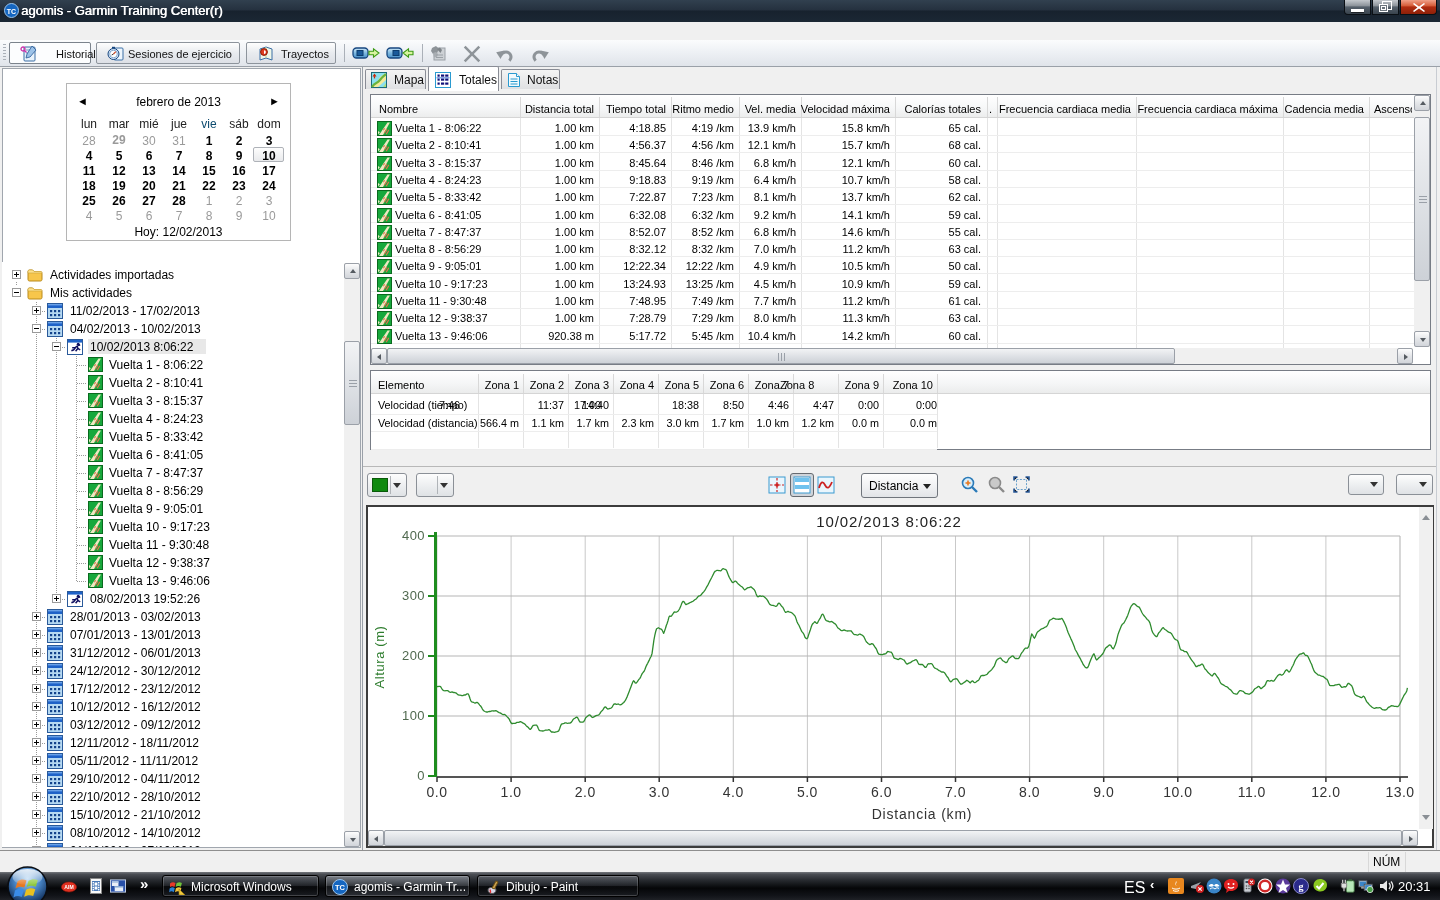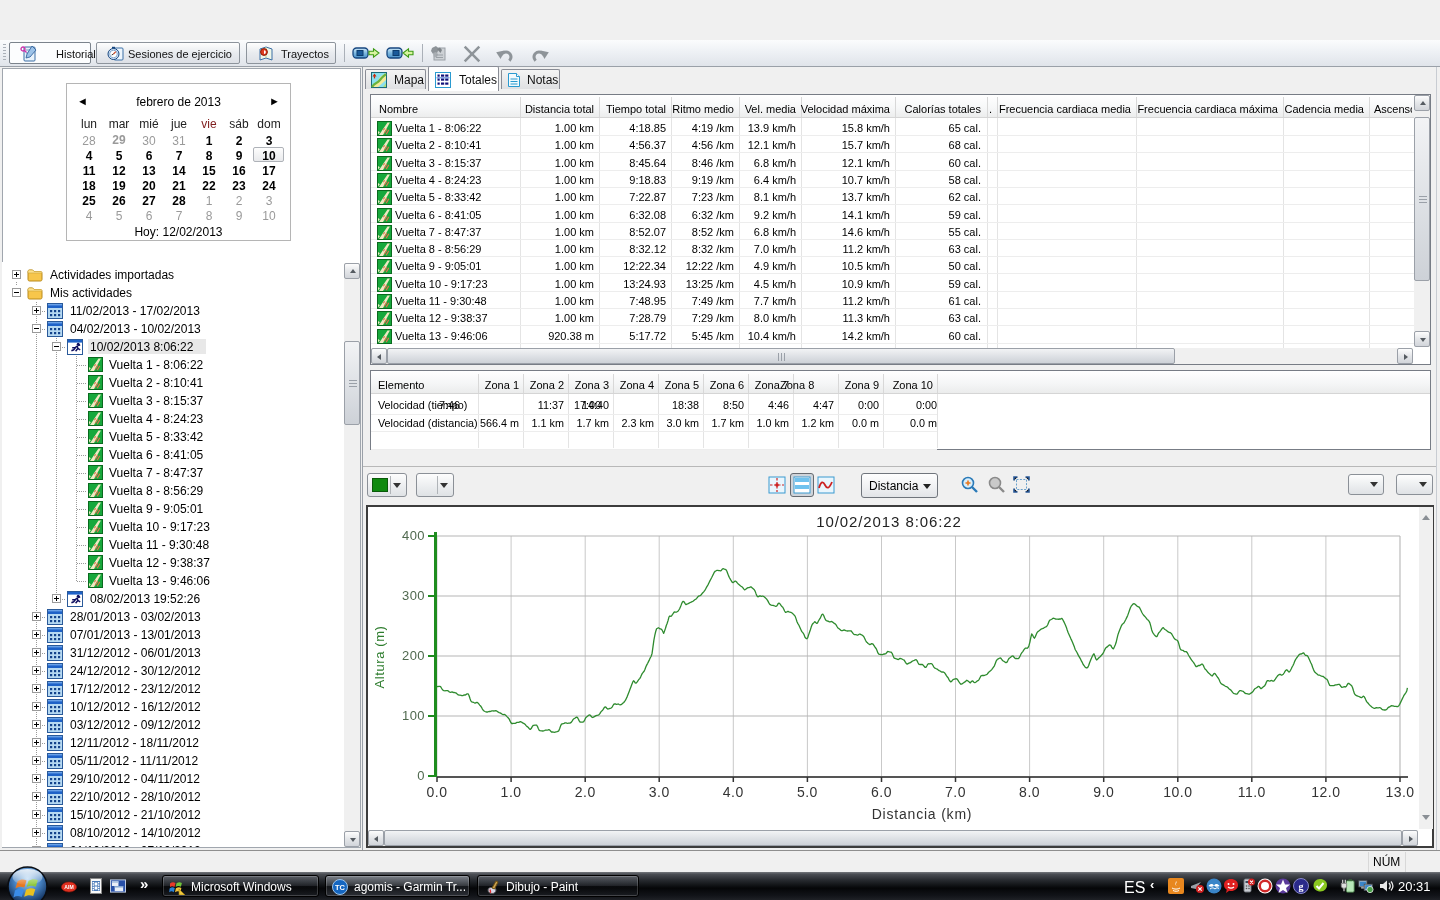--- a/index.html
+++ b/index.html
@@ -59,20 +59,42 @@
 .taskbtn{position:absolute;top:3px;height:22px;border:1px solid #000;border-radius:3px;
  background:linear-gradient(rgba(130,135,144,.42),rgba(70,74,82,.32) 48%,rgba(8,9,11,.5) 52%,rgba(38,41,46,.4));
  box-shadow:inset 0 0 0 1px rgba(255,255,255,.18);color:#fff;font-size:12px;}
 .taskbtn .lbl{position:absolute;top:4px;white-space:nowrap;overflow:hidden;color:#fff;}
 .trayico{position:absolute;top:6px;width:16px;height:16px;}
 svg{display:block;}
 .ico{position:absolute;}
 </style></head><body>
 <div id="app">
 
+<div id="titlebar">
+ <svg class="ico" style="left:4px;top:3px" width="15" height="15" viewBox="0 0 15 15">
+  <circle cx="7.5" cy="7.5" r="7" fill="#1566c0" stroke="#9cc4ea" stroke-width="1"></circle>
+  <text x="7.5" y="10.5" font-size="7" font-weight="bold" fill="#fff" text-anchor="middle" font-family="Liberation Sans">TC</text>
+      </svg>
+ <div class="ttext">agomis - Garmin Training Center(r)</div>
+ <div class="winbtn" style="left:1344px;width:27px;background:linear-gradient(#c3c8cd 0%,#8e959c 40%,#55606b 50%,#39434d 100%);border-radius:0 0 0 4px;">
+   <div style="position:absolute;left:6px;top:9px;width:13px;height:3px;background:#fff;box-shadow:0 1px 1px rgba(0,0,0,.6);"></div>
+      </div>
+ <div class="winbtn" style="left:1372px;width:27px;background:linear-gradient(#c3c8cd 0%,#8e959c 40%,#55606b 50%,#39434d 100%);">
+   <svg style="position:absolute;left:6px;top:1px" width="13" height="12" viewBox="0 0 13 12">
+    <rect x="3.5" y="0.5" width="9" height="8" fill="none" stroke="#fff"></rect>
+    <rect x="0.5" y="3.5" width="8" height="7" fill="#6a737c" stroke="#fff"></rect>
+    <rect x="2.5" y="5.5" width="4" height="3" fill="none" stroke="#fff"></rect>
+        </svg>
+      </div>
+ <div class="winbtn" style="left:1400px;width:37px;background:linear-gradient(#f0a088 0%,#d65f3c 40%,#b02c10 50%,#8d2008 100%);border-radius:0 0 4px 0;">
+   <svg style="position:absolute;left:11px;top:2px" width="14" height="11" viewBox="0 0 14 11">
+    <path d="M2 1 L7 4.5 L12 1 L13 2 L8.6 5.5 L13 9 L12 10 L7 6.5 L2 10 L1 9 L5.4 5.5 L1 2 Z" fill="#fff"></path>
+        </svg>
+      </div>
+</div>
 <div id="toolbar">
 <div style="position:absolute;left:3px;top:4px;width:3px;height:18px;background:repeating-linear-gradient(#aab0b8 0,#aab0b8 1px,transparent 1px,transparent 3px);"></div>
 <div class="tbtn on" style="left:9px;width:82px;">
  <svg class="ico" style="left:10px;top:2px" width="18" height="18" viewBox="0 0 18 18">
   <rect x="4" y="2" width="11" height="14" rx="1" fill="#e8f2fb" stroke="#3a6ea5"></rect>
   <path d="M6 5h7M6 8h7M6 11h5" stroke="#7a9cc6" stroke-width="1"></path>
   <path d="M12 1l4 4-6 7-4 1 1-4z" fill="#9cc2e8" stroke="#2a5a95" stroke-width=".8"></path>
   <circle cx="3" cy="4" r="2" fill="none" stroke="#cc33aa" stroke-width="1.3"></circle>
   <path d="M4.5 5.5l2 2" stroke="#cc33aa" stroke-width="1.3"></path>
         </svg>
@@ -138,21 +160,21 @@
 </div>
 <div class="panelborder" style="left:2px;top:68px;width:359px;height:780px;border-color:#a0a6ae;"></div>
 <div id="cal">
 <div class="hd" style="top:11px;">febrero de 2013</div>
 <div style="position:absolute;left:10px;top:11px;font-size:11px;">◄</div>
 <div style="position:absolute;right:10px;top:11px;font-size:11px;">►</div>
 <div class="cd" style="left:7px;top:33px;color:#222;">lun</div>
 <div class="cd" style="left:37px;top:33px;color:#222;">mar</div>
 <div class="cd" style="left:67px;top:33px;color:#222;">mié</div>
 <div class="cd" style="left:97px;top:33px;color:#222;">jue</div>
-<div class="cd" style="left:127px;top:33px;color:#7f1d1d;">vie</div>
+<div class="cd" style="left:127px;top:33px;color:#0c4a6e;">vie</div>
 <div class="cd" style="left:157px;top:33px;color:#222;">sáb</div>
 <div class="cd" style="left:187px;top:33px;color:#222;">dom</div>
 <div class="cd gray" style="left:7px;top:50px;">28</div>
 <div class="cd gray" style="left:37px;top:49px;font-weight:bold;">29</div>
 <div class="cd gray" style="left:67px;top:50px;">30</div>
 <div class="cd gray" style="left:97px;top:50px;">31</div>
 <div class="cd b" style="left:127px;top:50px;">1</div>
 <div class="cd b" style="left:157px;top:50px;">2</div>
 <div class="cd b" style="left:187px;top:50px;">3</div>
 <div class="cd b" style="left:7px;top:65px;">4</div>

